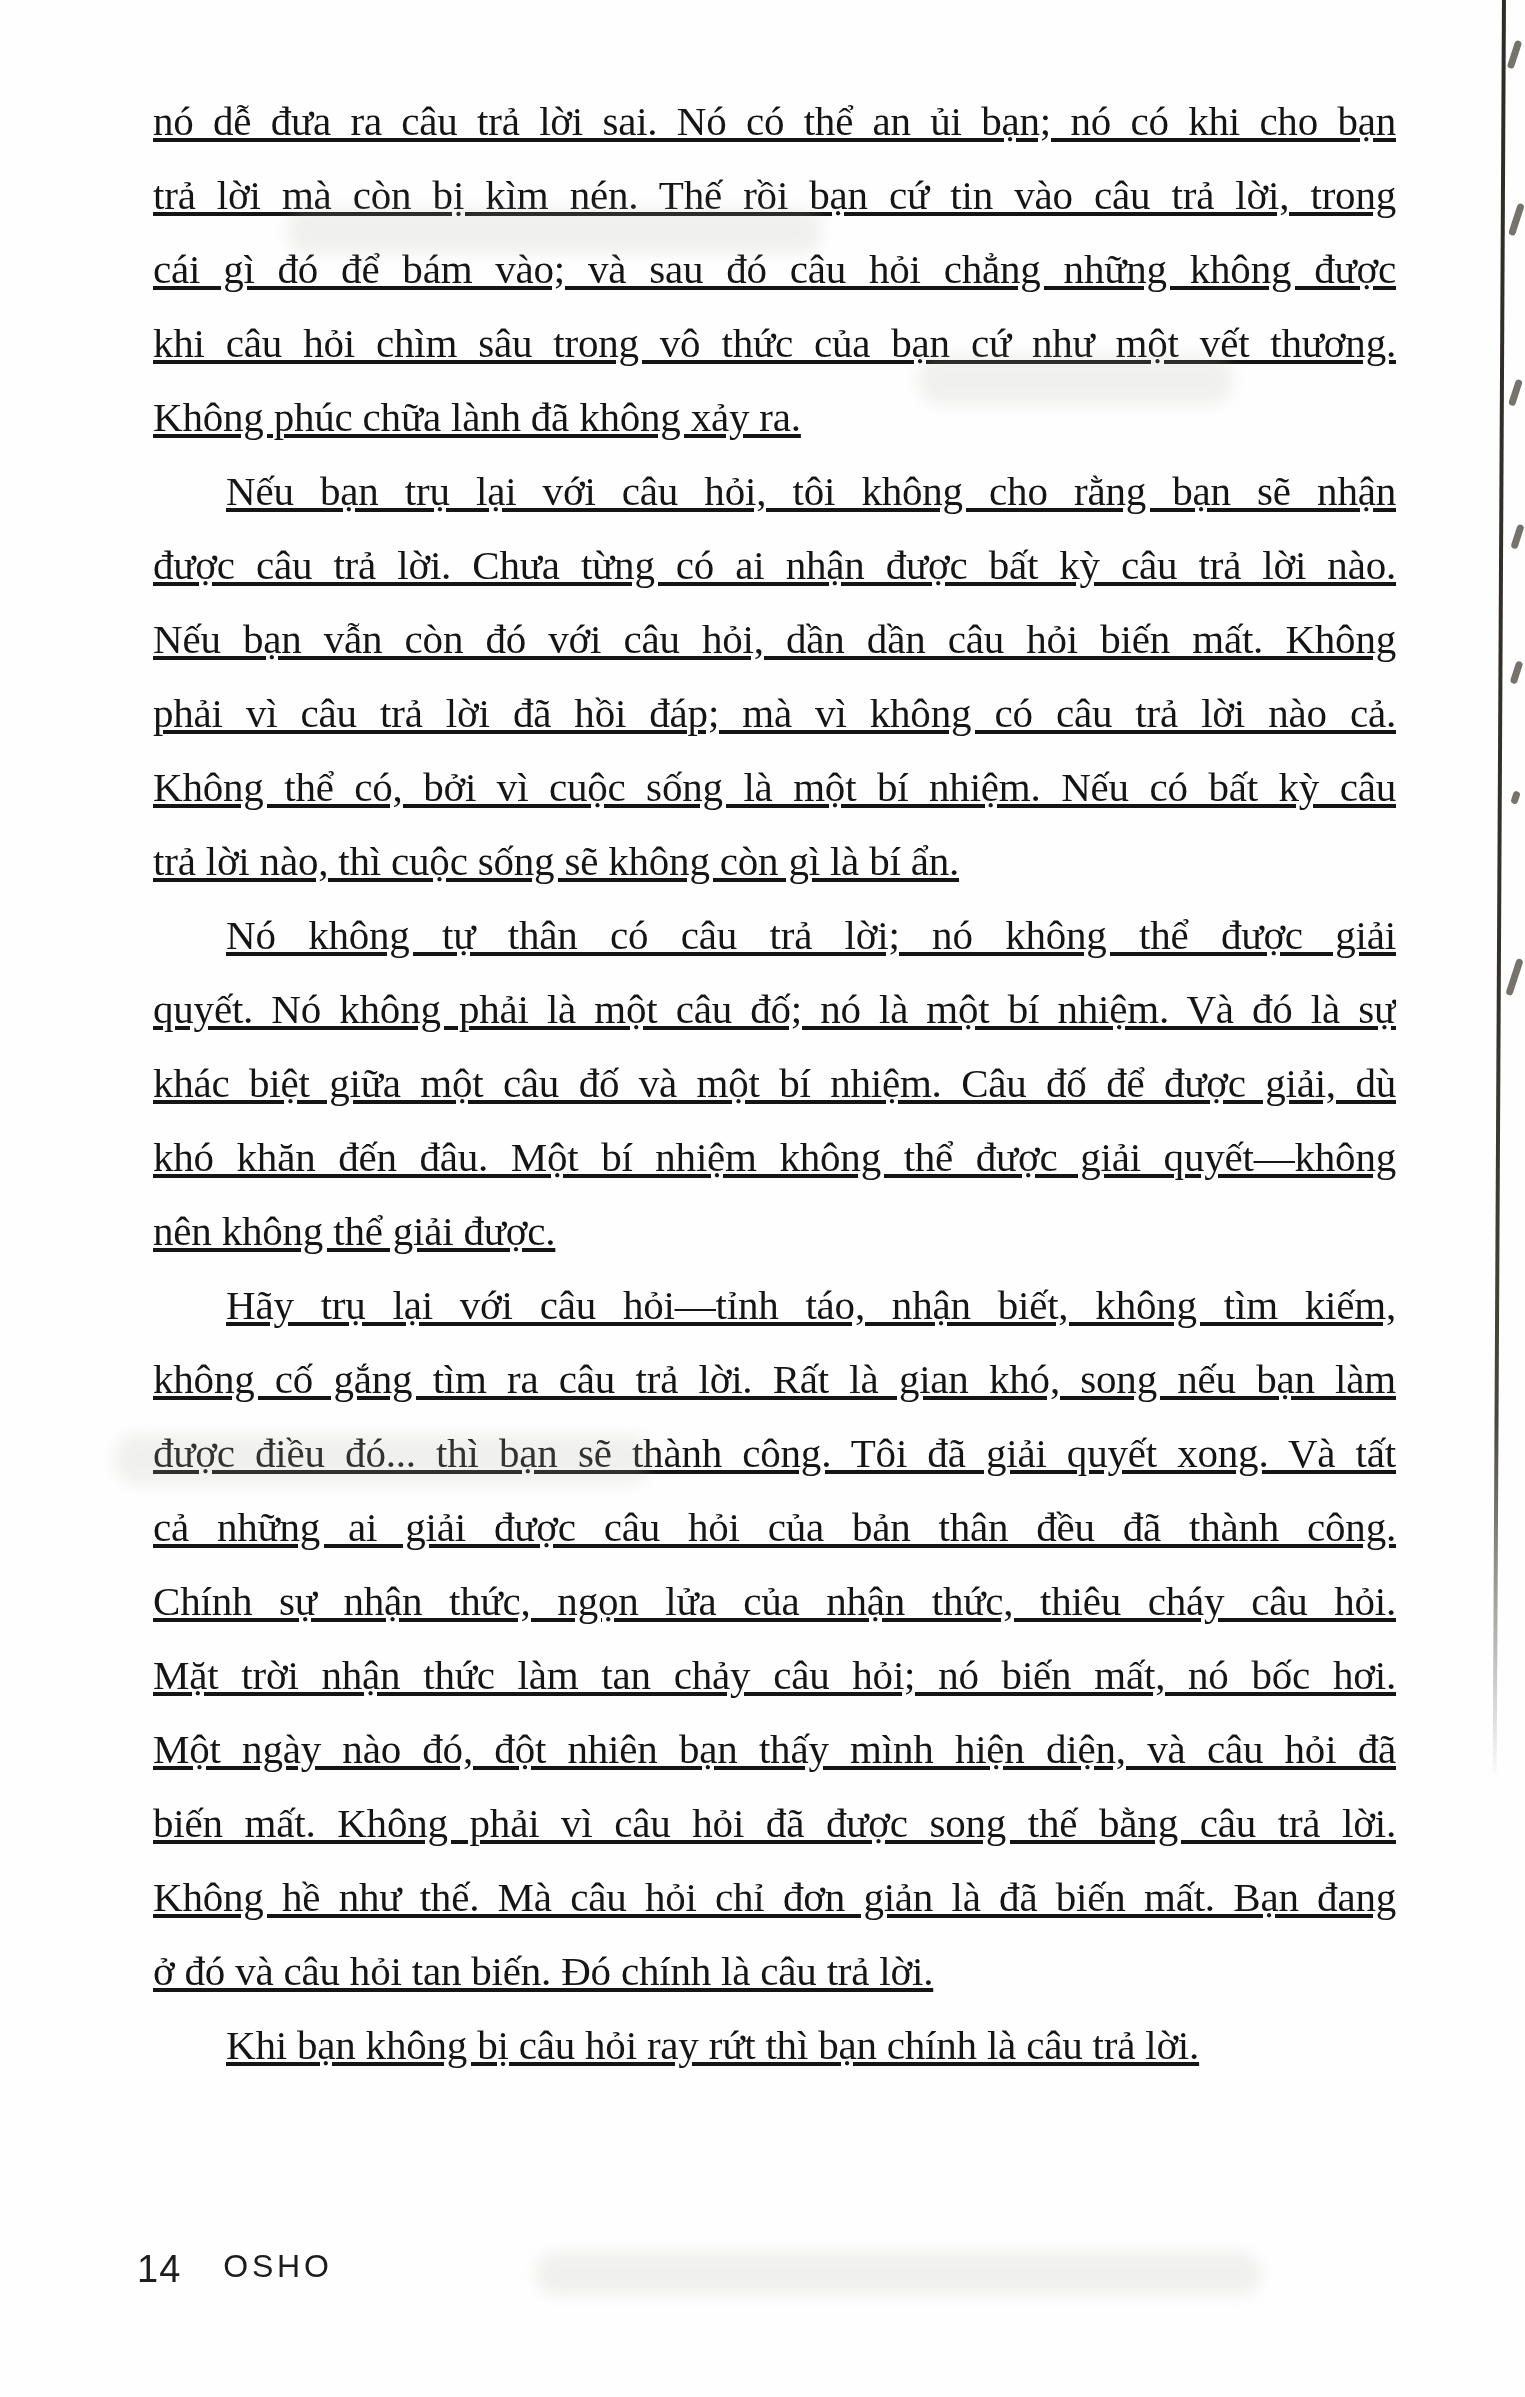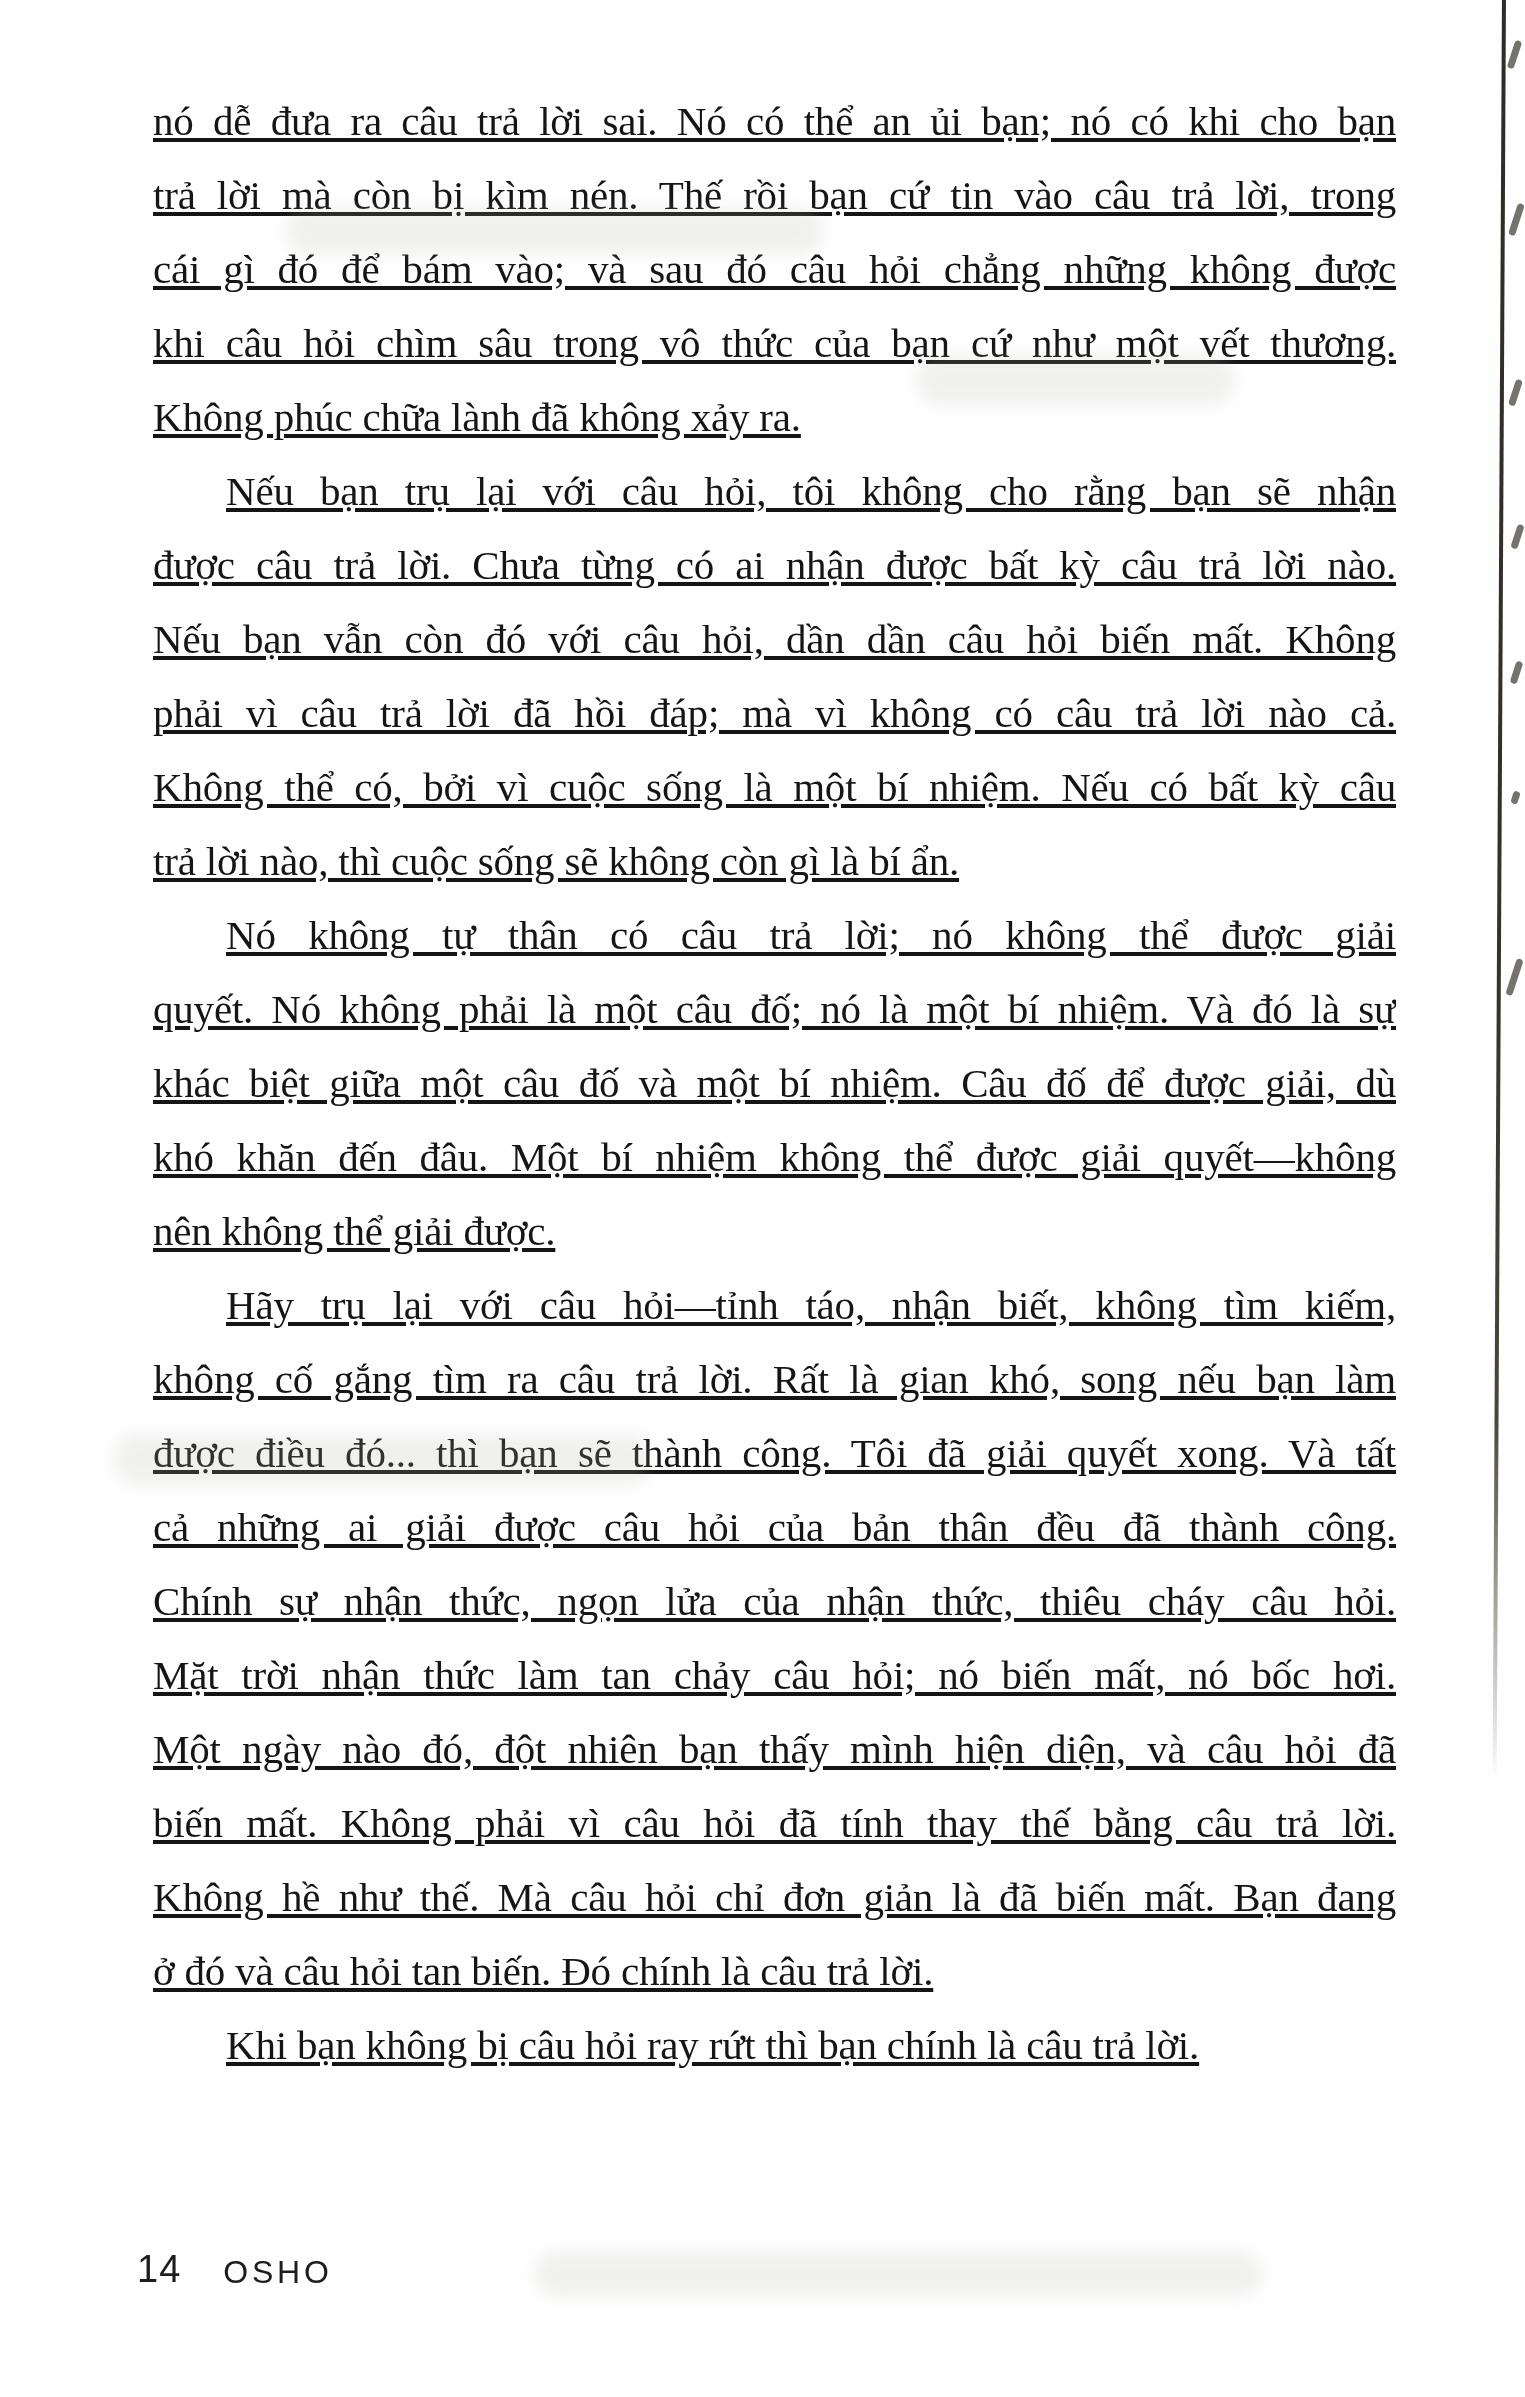--- a/index.html
+++ b/index.html
@@ -42,21 +42,21 @@
   .para.indent .line.first {
     text-indent: 73px;
   }
 
   
   .footer {
     position: absolute;
     left: 137px;
     top: 2248px;
     display: flex;
-    align-items: flex-end;
+    align-items: flex-start;
     gap: 42px;
     font-family: "Liberation Sans", "DejaVu Sans", sans-serif;
     color: #1d1d1d;
   }
   .page-number { font-size: 38px; letter-spacing: 1px; }
   .author-name { font-size: 32px; letter-spacing: 3.8px; font-weight: 400; }
 
   
   .edge-line {
     position: absolute;
@@ -117,21 +117,21 @@
       <div class="line last">nên không thể giải được.</div>
     </div>
     <div class="para indent">
       <div class="line first">Hãy trụ lại với câu hỏi—tỉnh táo, nhận biết, không tìm kiếm,</div>
       <div class="line">không cố gắng tìm ra câu trả lời. Rất là gian khó, song nếu bạn làm</div>
       <div class="line">được điều đó... thì bạn sẽ thành công. Tôi đã giải quyết xong. Và tất</div>
       <div class="line">cả những ai giải được câu hỏi của bản thân đều đã thành công.</div>
       <div class="line">Chính sự nhận thức, ngọn lửa của nhận thức, thiêu cháy câu hỏi.</div>
       <div class="line">Mặt trời nhận thức làm tan chảy câu hỏi; nó biến mất, nó bốc hơi.</div>
       <div class="line">Một ngày nào đó, đột nhiên bạn thấy mình hiện diện, và câu hỏi đã</div>
-      <div class="line">biến mất. Không phải vì câu hỏi đã tính thay thế bằng câu trả lời.</div>
+      <div class="line">biến mất. Không phải vì câu hỏi đã được song thế bằng câu trả lời.</div>
       <div class="line">Không hề như thế. Mà câu hỏi chỉ đơn giản là đã biến mất. Bạn đang</div>
       <div class="line last">ở đó và câu hỏi tan biến. Đó chính là câu trả lời.</div>
     </div>
     <div class="para indent">
       <div class="line first last">Khi bạn không bị câu hỏi ray rứt thì bạn chính là câu trả lời.</div>
     </div>
   </div>
 
 <div class="footer">
   <span class="page-number">14</span>

